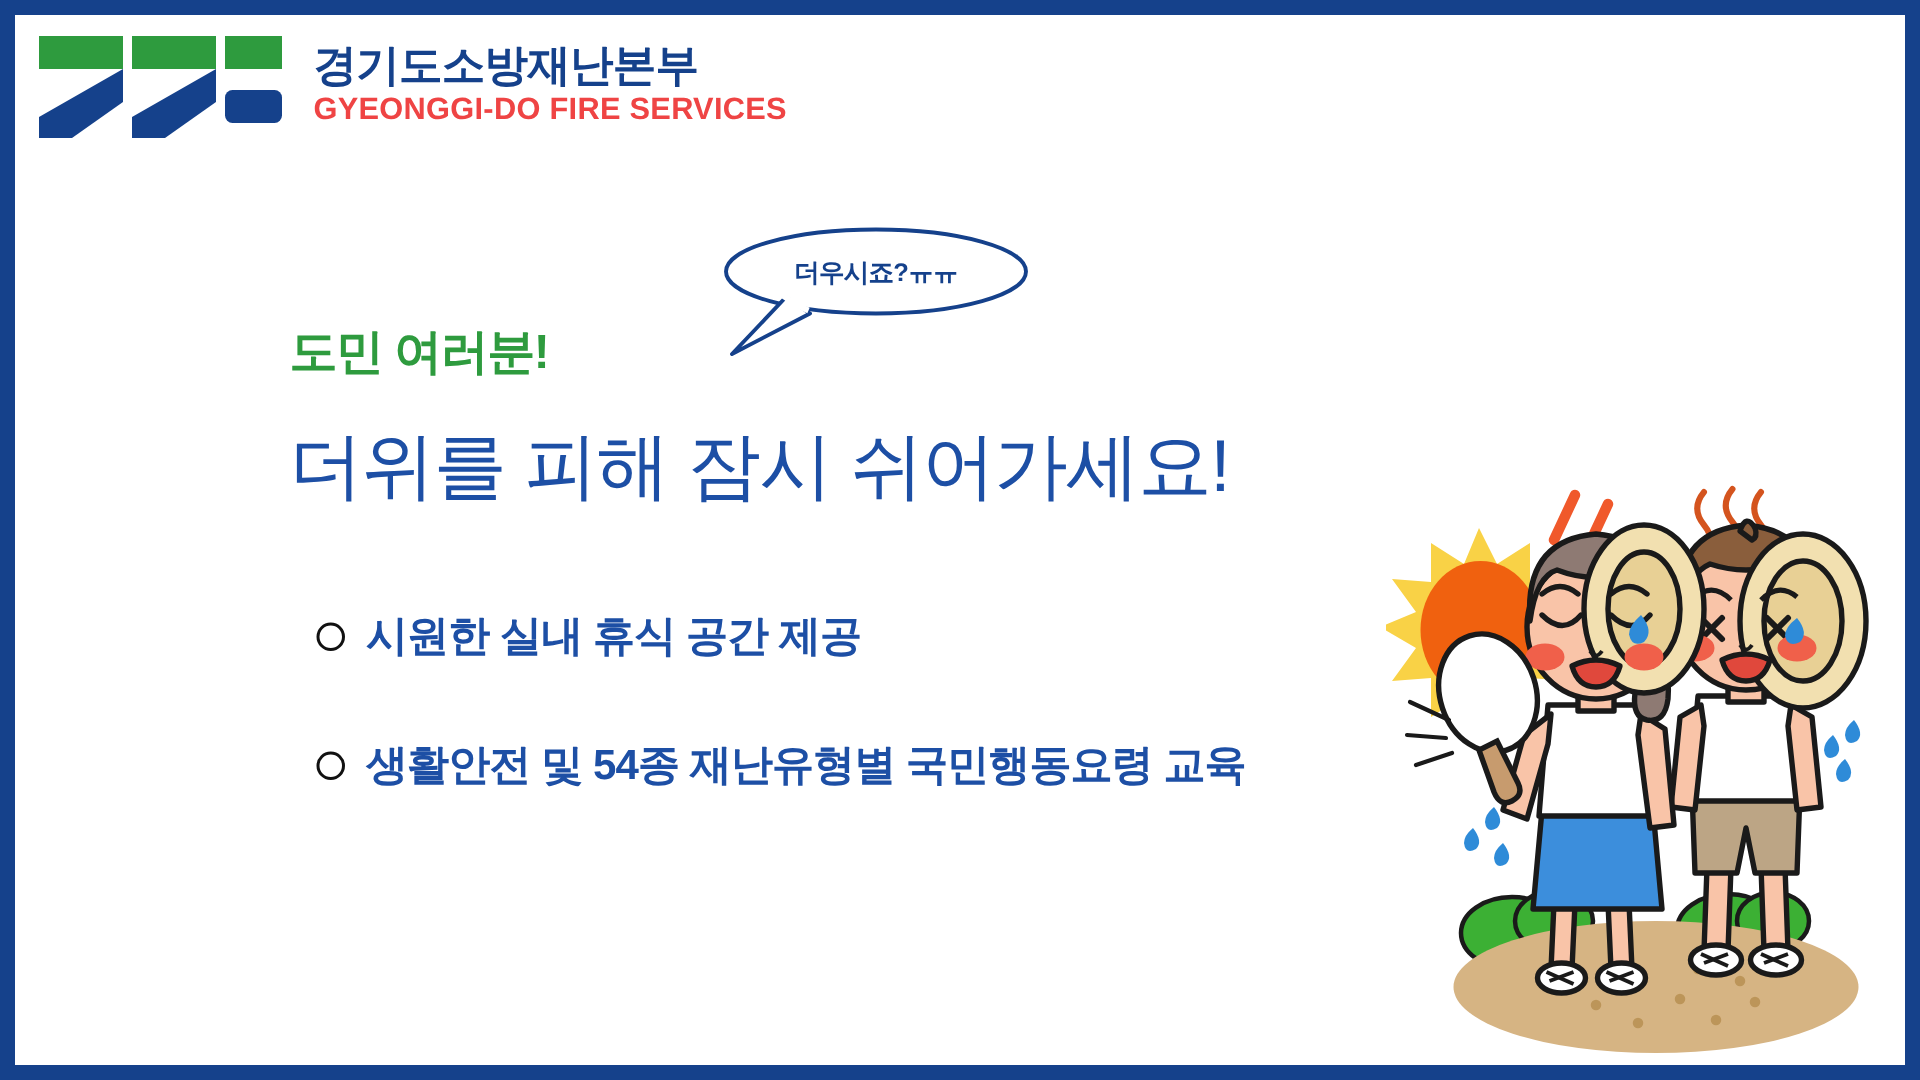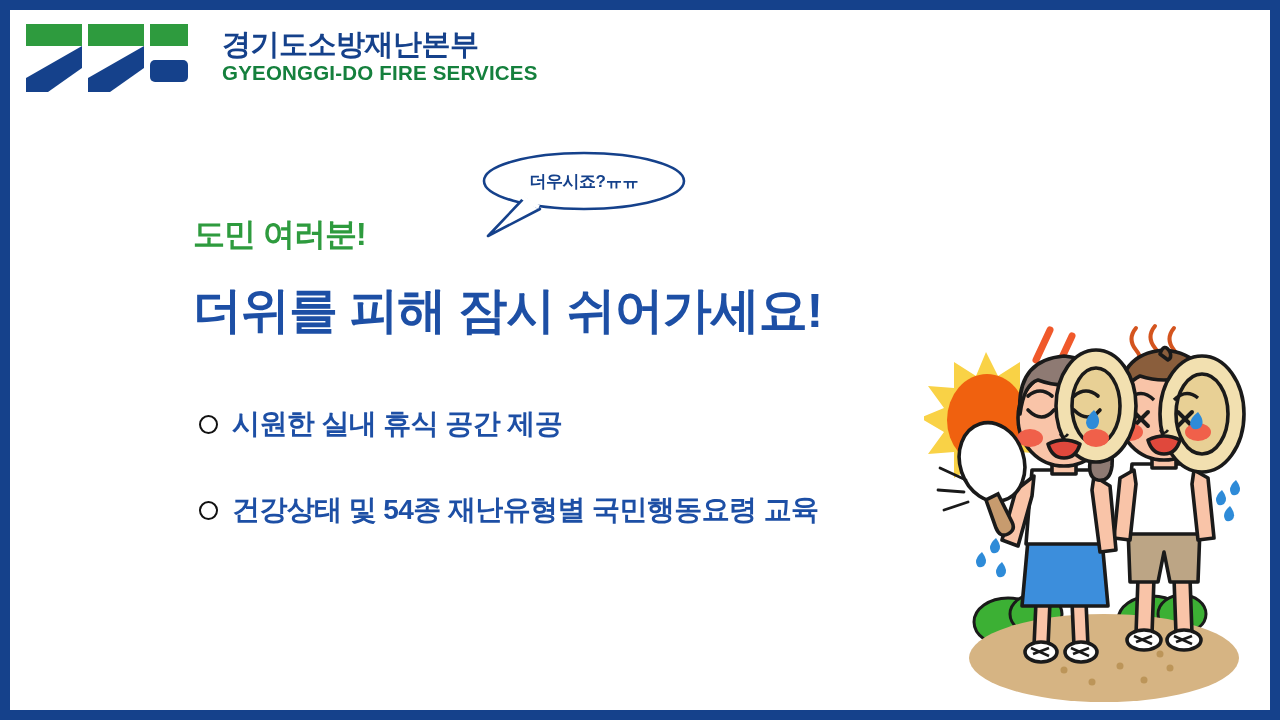--- a/index.html
+++ b/index.html
@@ -28,38 +28,38 @@
     overflow: hidden;
   }
 
   
   #header-logo {
     position: absolute;
     left: 12px;
     top: 8px;
     display: flex;
     align-items: center;
-    gap: 30px;
+    gap: 17px;
   }
   #logo-mark { display: block; }
   #logo-text-block {
     display: flex;
     flex-direction: column;
     justify-content: center;
     line-height: 1;
   }
   #logo-title-ko {
     color: #15418B;
     font-size: 29px;
     font-weight: bold;
     letter-spacing: -0.5px;
     white-space: nowrap;
   }
   #logo-title-en {
-    color: #15803d;
+    color: #ef4444;
     font-size: 20.5px;
     font-weight: bold;
     letter-spacing: 0.2px;
     margin-top: 4px;
     white-space: nowrap;
   }
 
   
   #speech-bubble-wrap {
     position: absolute;
@@ -94,29 +94,29 @@
     font-weight: bold;
     letter-spacing: -1px;
     white-space: nowrap;
   }
   #headline-navy {
     position: absolute;
     left: 183px;
     top: 268px;
     color: #1D4FA5;
     font-size: 49px;
-    font-weight: bold;
+    font-weight: normal;
     letter-spacing: -1px;
     white-space: nowrap;
   }
 
   
   #bullet-list {
     position: absolute;
-    left: 189px;
+    left: 201px;
     top: 395px;
     width: 790px;
   }
   .bullet-row {
     display: flex;
     align-items: center;
     gap: 14px;
     margin-bottom: 48px;
     white-space: nowrap;
   }
@@ -183,21 +183,21 @@
     <div id="headline-green">도민 여러분!</div>
     <div id="headline-navy">더위를 피해 잠시 쉬어가세요!</div>
 
     <div id="bullet-list">
       <div class="bullet-row">
         <span class="bullet-marker"></span>
         <span class="bullet-text">시원한 실내 휴식 공간 제공</span>
       </div>
       <div class="bullet-row">
         <span class="bullet-marker"></span>
-        <span class="bullet-text">건강상태 및 54종 재난유형별 국민행동요령 교육</span>
+        <span class="bullet-text">생활안전 및 54종 재난유형별 국민행동요령 교육</span>
       </div>
     </div>
 
     <div id="illustration">
       <svg width="352" height="400" viewBox="0 0 352 400" xmlns="http://www.w3.org/2000/svg" aria-hidden="true">
 
         <g>
           <path d="M62 38 L74 62 L96 48 L96 74 L122 72 L106 94 L130 104 L106 118 L122 140
                    L96 138 L96 164 L74 150 L62 174 L52 150 L30 164 L30 138 L4 140 L20 118
                    L-4 104 L20 94 L4 72 L30 74 L30 48 L52 62 Z" fill="#F9D246"></path>

